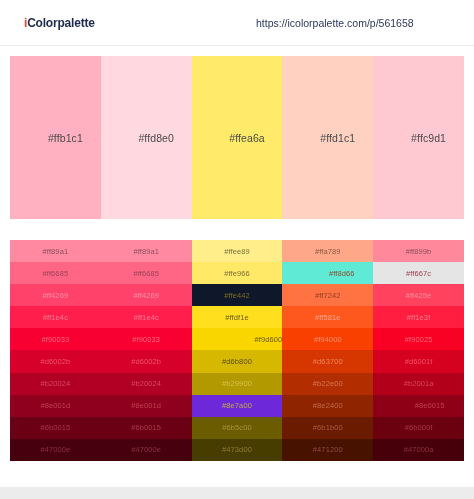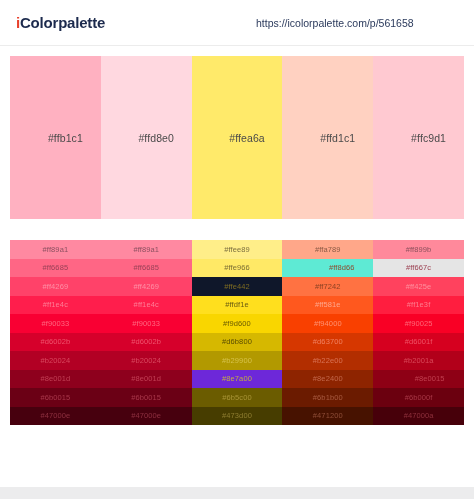--- a/index.html
+++ b/index.html
@@ -24,22 +24,22 @@
   
   .header {
     position: relative;
     height: 45px;
     background: #ffffff;
     border-bottom: 1px solid #ececec;
     display: flex;
     align-items: center;
   }
   .logo {
-    margin-left: 16px;
-    font-size: 15px;
+    margin-left: 24px;
+    font-size: 12px;
     font-weight: bold;
     letter-spacing: -0.2px;
     white-space: nowrap;
   }
   .logo-i {
     color: #e8412c;
   }
   .logo-rest {
     color: #1c2a4d;
   }
@@ -76,21 +76,21 @@
     letter-spacing: 0.1px;
     white-space: nowrap;
   }
 
   
   .shades-grid {
     position: absolute;
     left: 10px;
     top: 240px;
     width: 454px;
-    height: 185px;
+    height: 221px;
     display: flex;
   }
   .shade-col {
     flex: 1 1 0;
     display: flex;
     flex-direction: column;
   }
   .shade-cell {
     flex: 1 1 0;
     display: flex;
@@ -215,21 +215,21 @@
         </div>
         <div class="shade-cell" style="background: rgb(255, 233, 102);">
           <span class="shade-label" style="color: rgb(125, 111, 53);">#ffe966</span>
         </div>
         <div class="shade-cell" style="background: #0f172a;">
           <span class="shade-label" style="color: rgb(125, 107, 34);">#ffe442</span>
         </div>
         <div class="shade-cell" style="background: rgb(255, 223, 30);">
           <span class="shade-label" style="color: rgb(107, 92, 18);">#ffdf1e</span>
         </div>
-        <div class="shade-cell" style="background: rgb(249, 214, 0);">
+        <div class="shade-cell" style="background: rgb(249, 214, 0); justify-content: flex-end;">
           <span class="shade-label" style="color: rgb(107, 92, 0);">#f9d600</span>
         </div>
         <div class="shade-cell" style="background: rgb(214, 184, 0);">
           <span class="shade-label" style="color: rgb(92, 79, 0);">#d6b800</span>
         </div>
         <div class="shade-cell" style="background: rgb(178, 153, 0);">
           <span class="shade-label" style="color: rgb(214, 194, 74);">#b29900</span>
         </div>
         <div class="shade-cell" style="background: #6d28d9;">
           <span class="shade-label" style="color: rgb(194, 173, 66);">#8e7a00</span>

